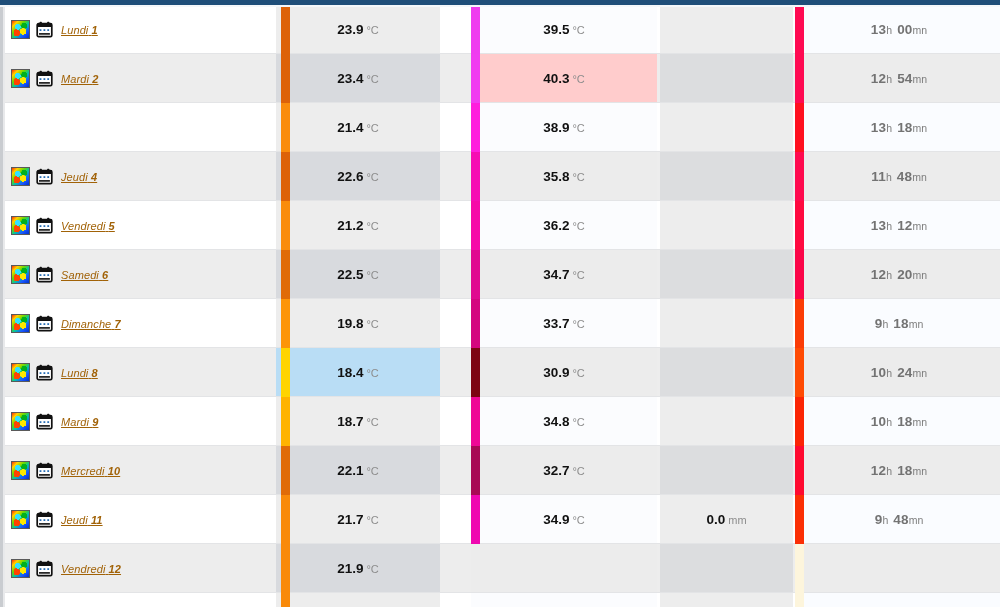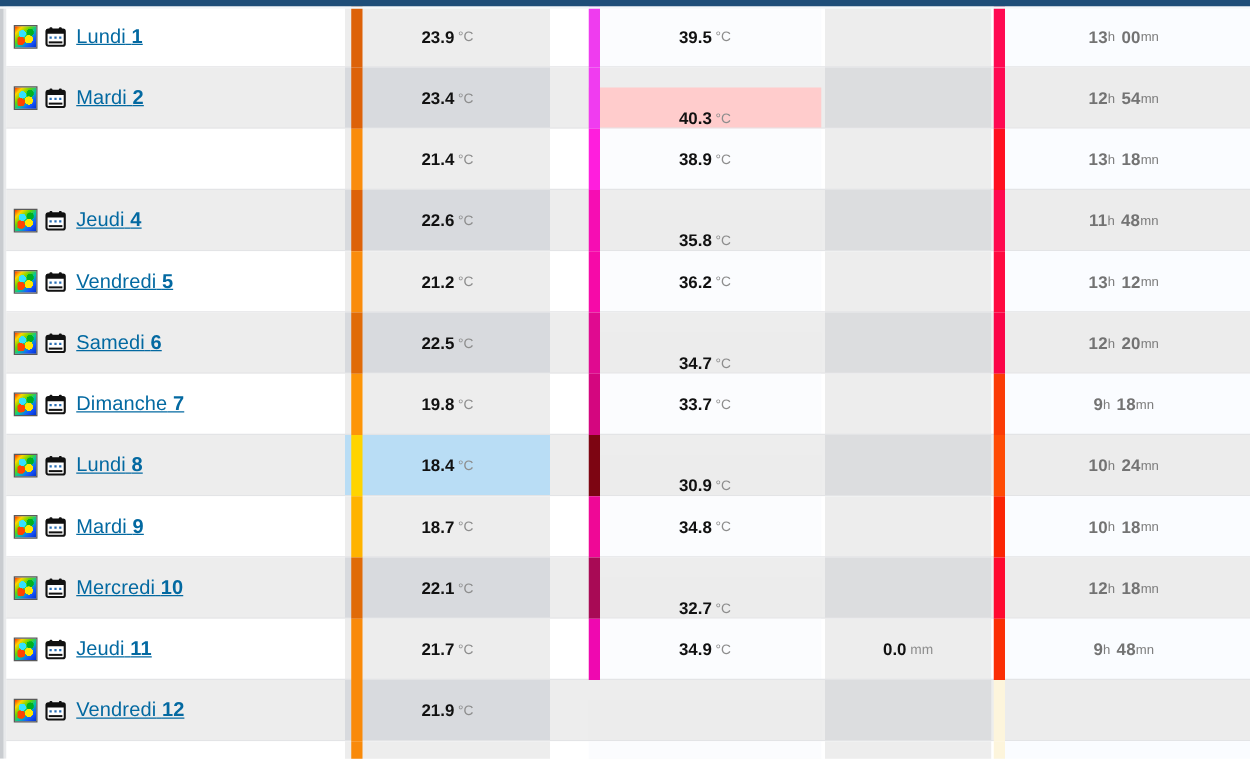--- a/index.html
+++ b/index.html
@@ -32,21 +32,21 @@
   .c-day{left:0;width:271px;padding-left:6px;gap:6px;}
   .c-tmin{left:271px;width:164px;justify-content:center;}
   .c-tmax{left:466px;width:186px;justify-content:center;}
   .c-rain{left:655px;width:133px;justify-content:center;}
   .c-sun{left:793px;width:202px;justify-content:center;}
 
   
   .row.white .c-tmin{background:#ededed;}
   .row.alt   .c-tmin{background:#d8dade;}
   .row.white .c-tmax{background:#fbfcfe;}
-  .row.alt   .c-tmax{background:#ececec;margin-top:16px;}
+  .row.alt   .c-tmax{background:#ececec;}
   .row.white .c-rain{background:#ededed;}
   .row.alt   .c-rain{background:#dcdddf;}
   .row.white .c-sun{background:#fafcff;}
   .row.alt   .c-sun{background:#ececec;}
 
   .cell.hl-pink{background:#ffcccc !important;}
   .cell.hl-blue{background:#b9ddf5 !important;}
 
   
   .vbar{position:absolute;top:0;height:49px;width:9px;z-index:12;}
@@ -64,22 +64,22 @@
   .map-icon:after{
     content:"";position:absolute;inset:2px;
     background:
       radial-gradient(circle at 30% 30%, #33e1ff 0 22%, transparent 23%),
       radial-gradient(circle at 70% 65%, #ffe800 0 26%, transparent 27%),
       radial-gradient(circle at 20% 75%, #ff4400 0 24%, transparent 25%),
       radial-gradient(circle at 78% 22%, #00b020 0 20%, transparent 21%);
   }
   .cal-icon{width:17px;height:17px;flex:0 0 17px;}
   .day-link{
-    color:#0369a1;text-decoration:underline;font-size:16px;
-    white-space:nowrap;letter-spacing:.1px;cursor:pointer;margin-left:2px;
+    color:#a16207;text-decoration:underline;font-size:11px;
+    white-space:nowrap;letter-spacing:.1px;cursor:pointer;margin-left:2px;font-style:italic;
   }
   .day-link b{font-weight:bold;}
   .day-name{font-weight:400;}
 
   
   .val{font-weight:bold;font-size:13.5px;color:#111;}
   .unit{font-weight:normal;font-size:11px;color:#8d8d8d;margin-left:3px;}
   .sub{font-weight:normal;font-size:10.5px;color:#7d7d7d;}
   .sunv{font-weight:bold;font-size:13.5px;color:#737373;letter-spacing:.2px;}
 

